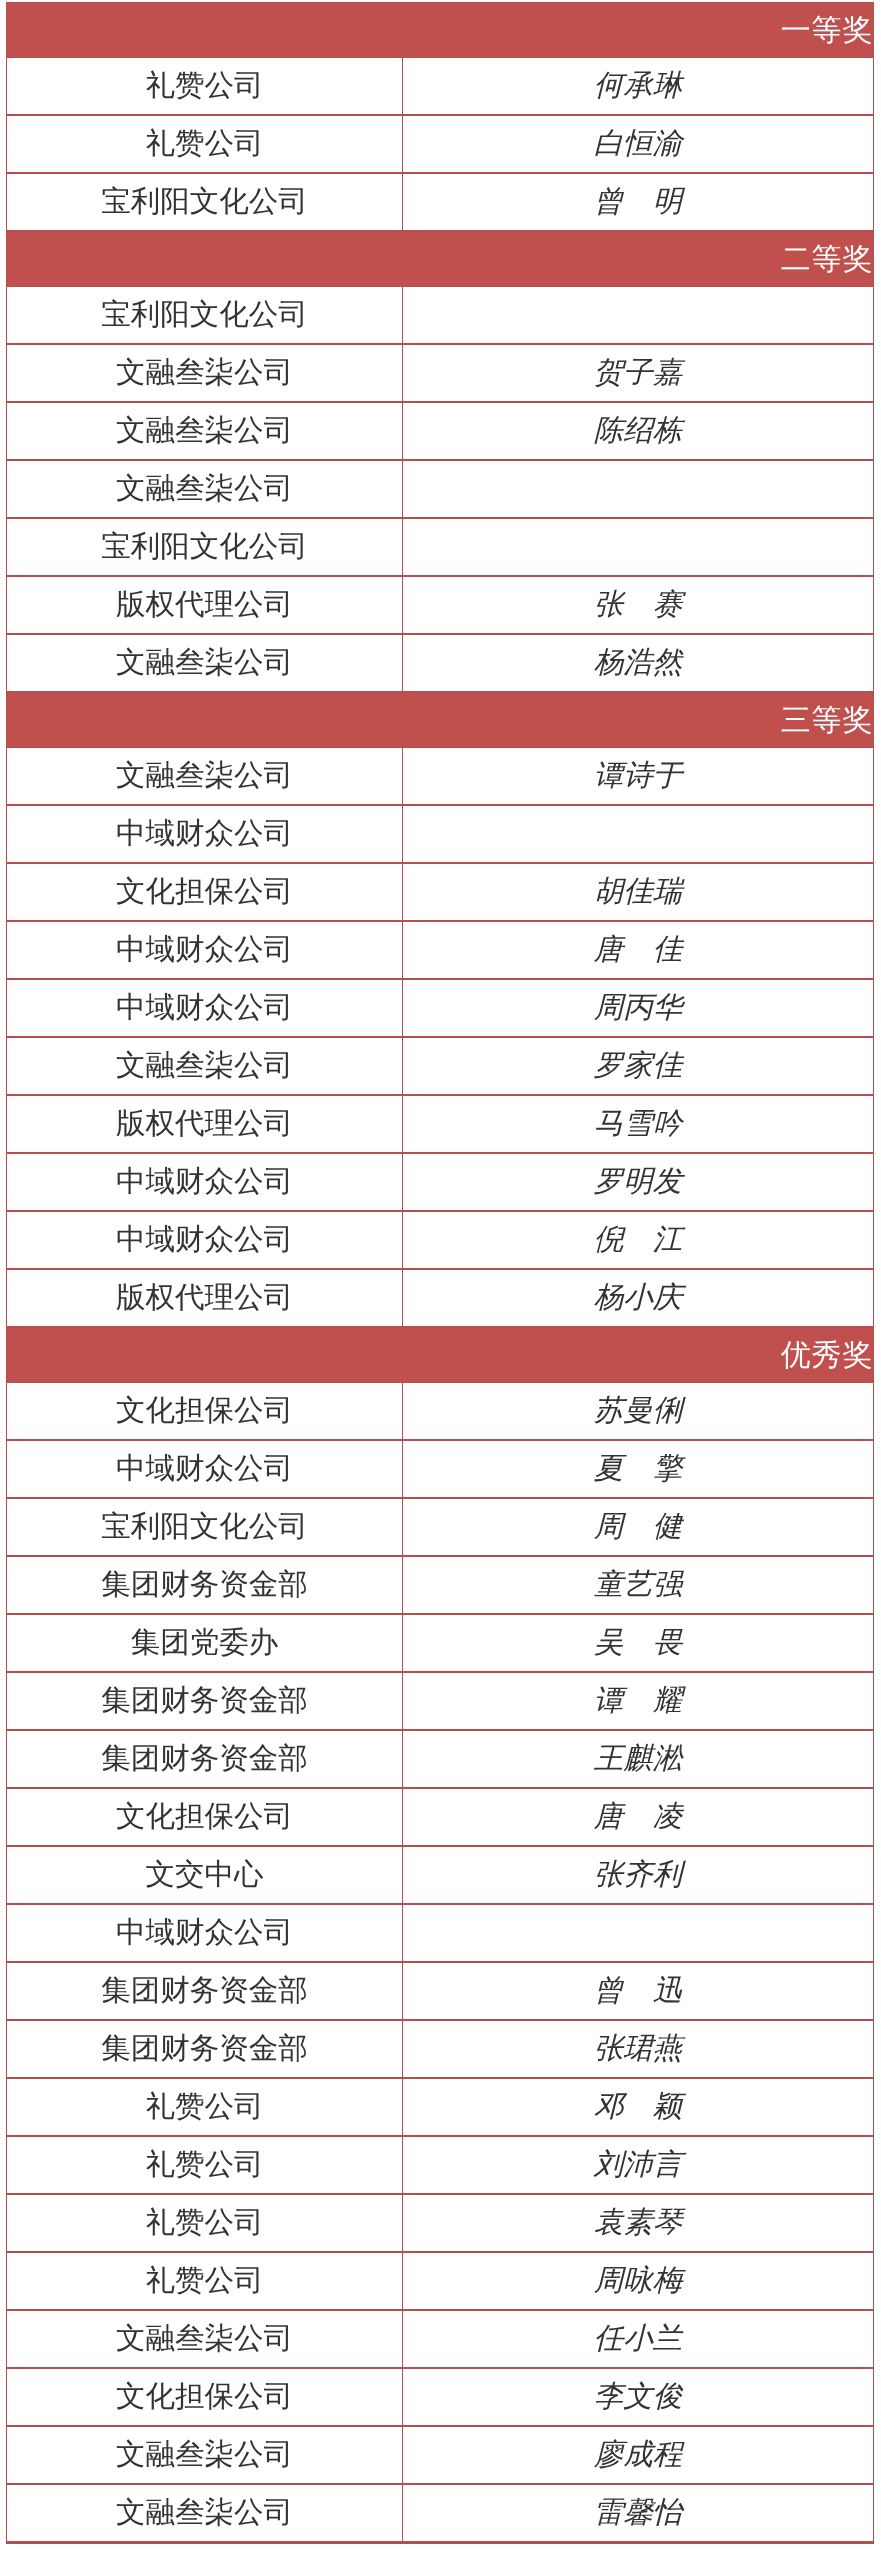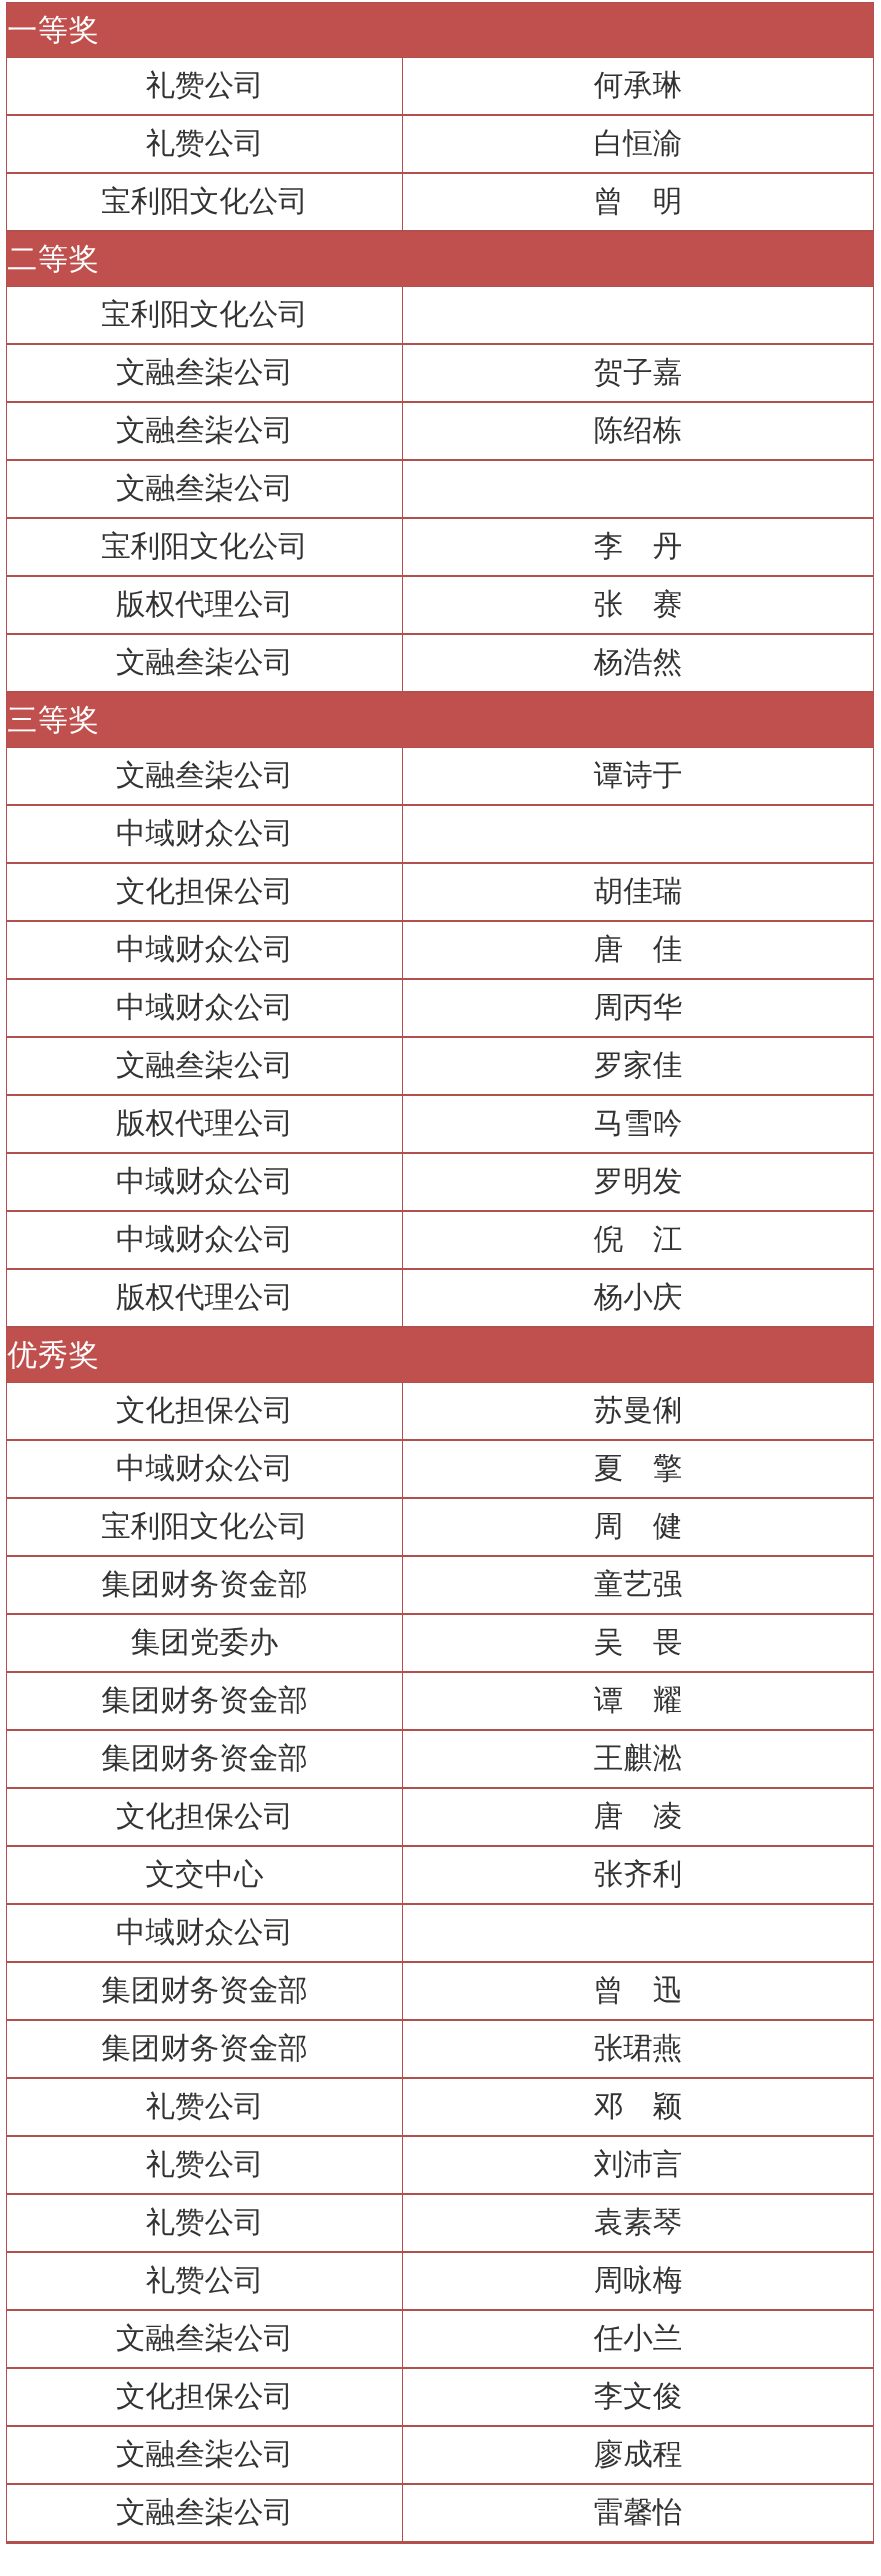--- a/index.html
+++ b/index.html
@@ -21,21 +21,21 @@
     border: 1.6px solid var(--border, #b2504d);
     box-sizing: border-box;
     background: #ffffff;
   }
   .section-header {
     height: 54px;
     line-height: 54px;
     background: var(--header-bg, #c0504d);
     color: var(--header-text, #ffffff);
     font-size: 30px;
-    text-align: left;
+    text-align: right;
     border-bottom: 1.6px solid var(--border, #b2504d);
     letter-spacing: 0.8px;
   }
   .winner-row {
     display: flex;
     height: 56px;
     border-bottom: 2.3px solid var(--border, #b2504d);
     background: #ffffff;
   }
   .winner-row:last-child {
@@ -49,20 +49,21 @@
     font-size: 29.5px;
     box-sizing: border-box;
     white-space: pre;
   }
   .cell.company {
     width: 45.7%;
     border-right: 1.6px solid var(--border, #b2504d);
   }
   .cell.name {
     width: 54.3%;
+    font-style: italic;
   }
 </style>
 </head>
 <body>
 
 <div class="awards-table">
     <div class="section-header">一等奖</div>
     <div class="winner-row">
       <div class="cell company">礼赞公司</div>
       <div class="cell name">何承琳</div>
@@ -85,21 +86,20 @@
     </div>
     <div class="winner-row">
       <div class="cell company">文融叁柒公司</div>
       <div class="cell name">陈绍栋</div>
     </div>
     <div class="winner-row">
       <div class="cell company">文融叁柒公司</div>
     </div>
     <div class="winner-row">
       <div class="cell company">宝利阳文化公司</div>
-      <div class="cell name">李　丹</div>
     </div>
     <div class="winner-row">
       <div class="cell company">版权代理公司</div>
       <div class="cell name">张　赛</div>
     </div>
     <div class="winner-row">
       <div class="cell company">文融叁柒公司</div>
       <div class="cell name">杨浩然</div>
     </div>
     <div class="section-header">三等奖</div>

